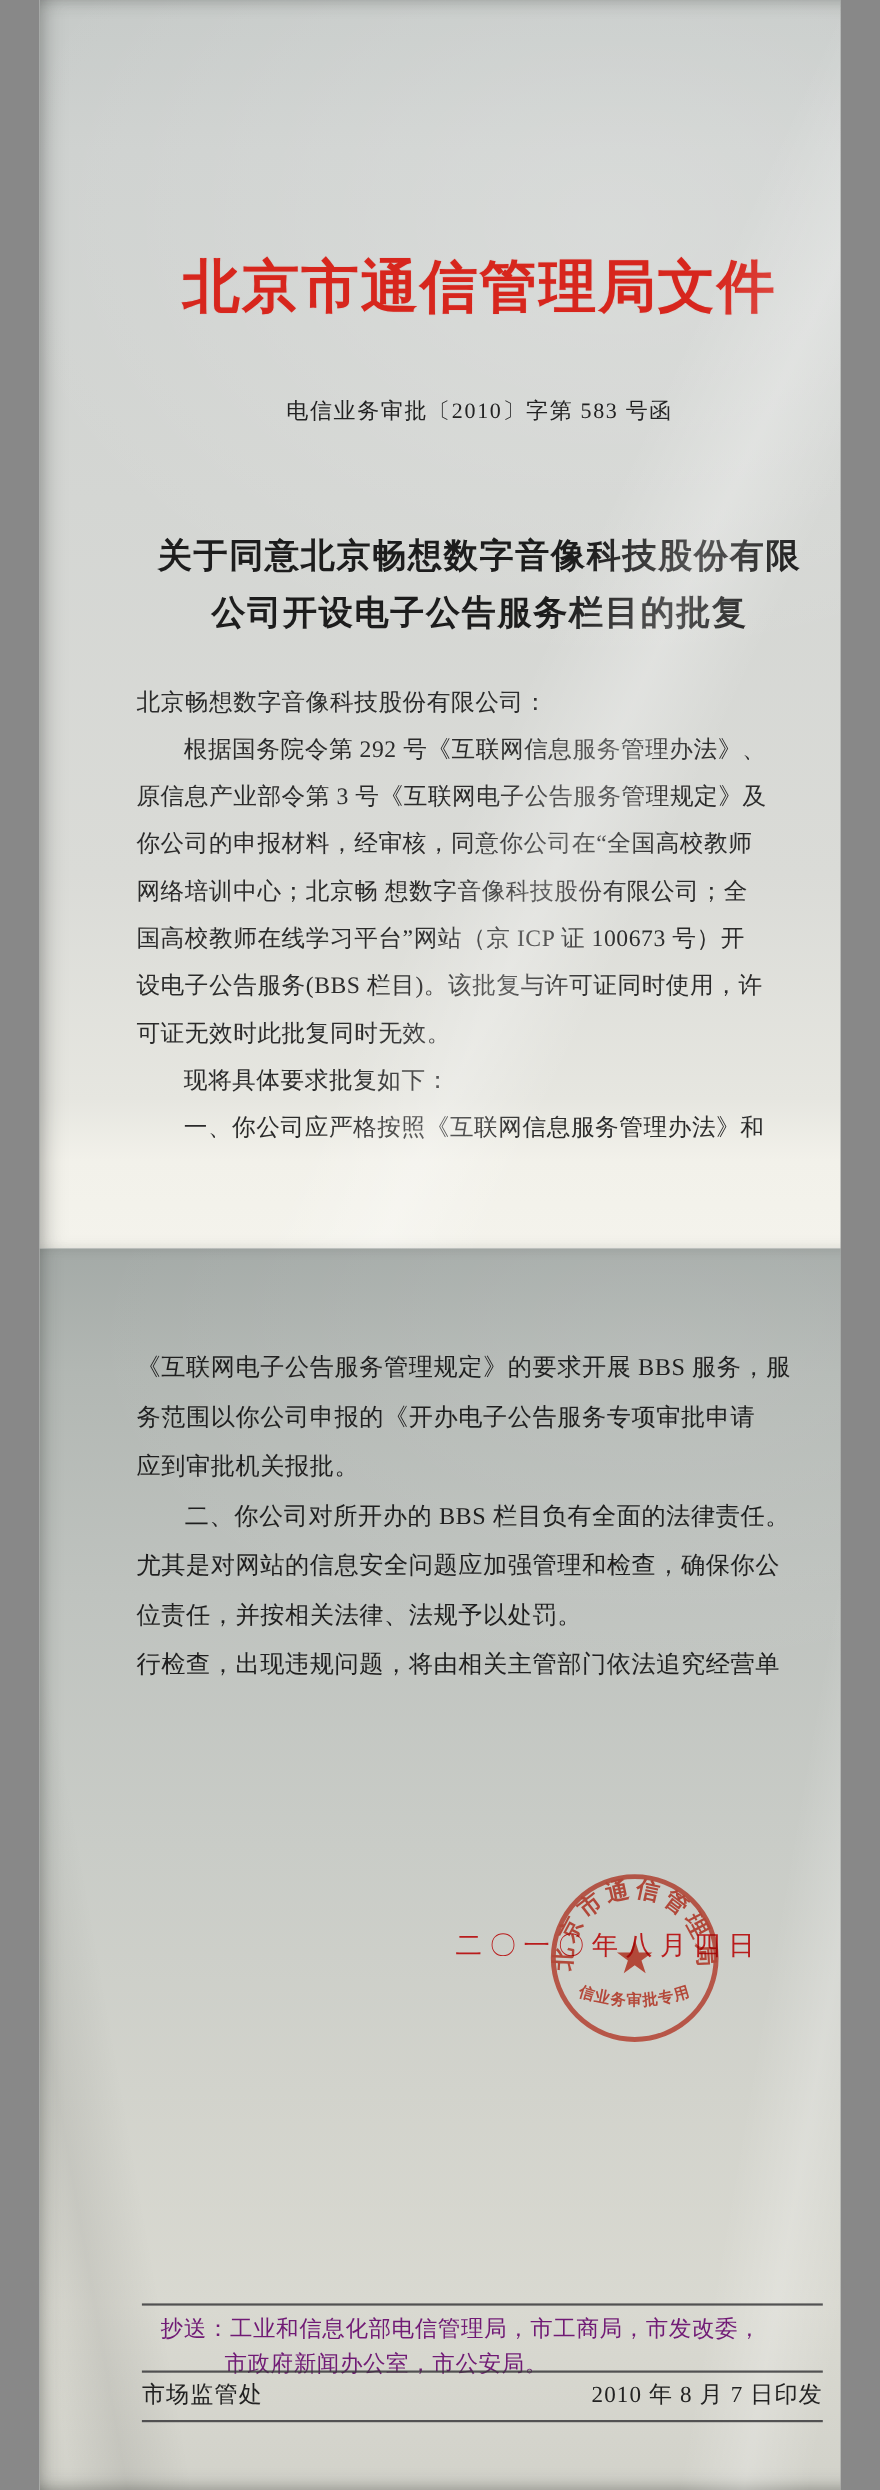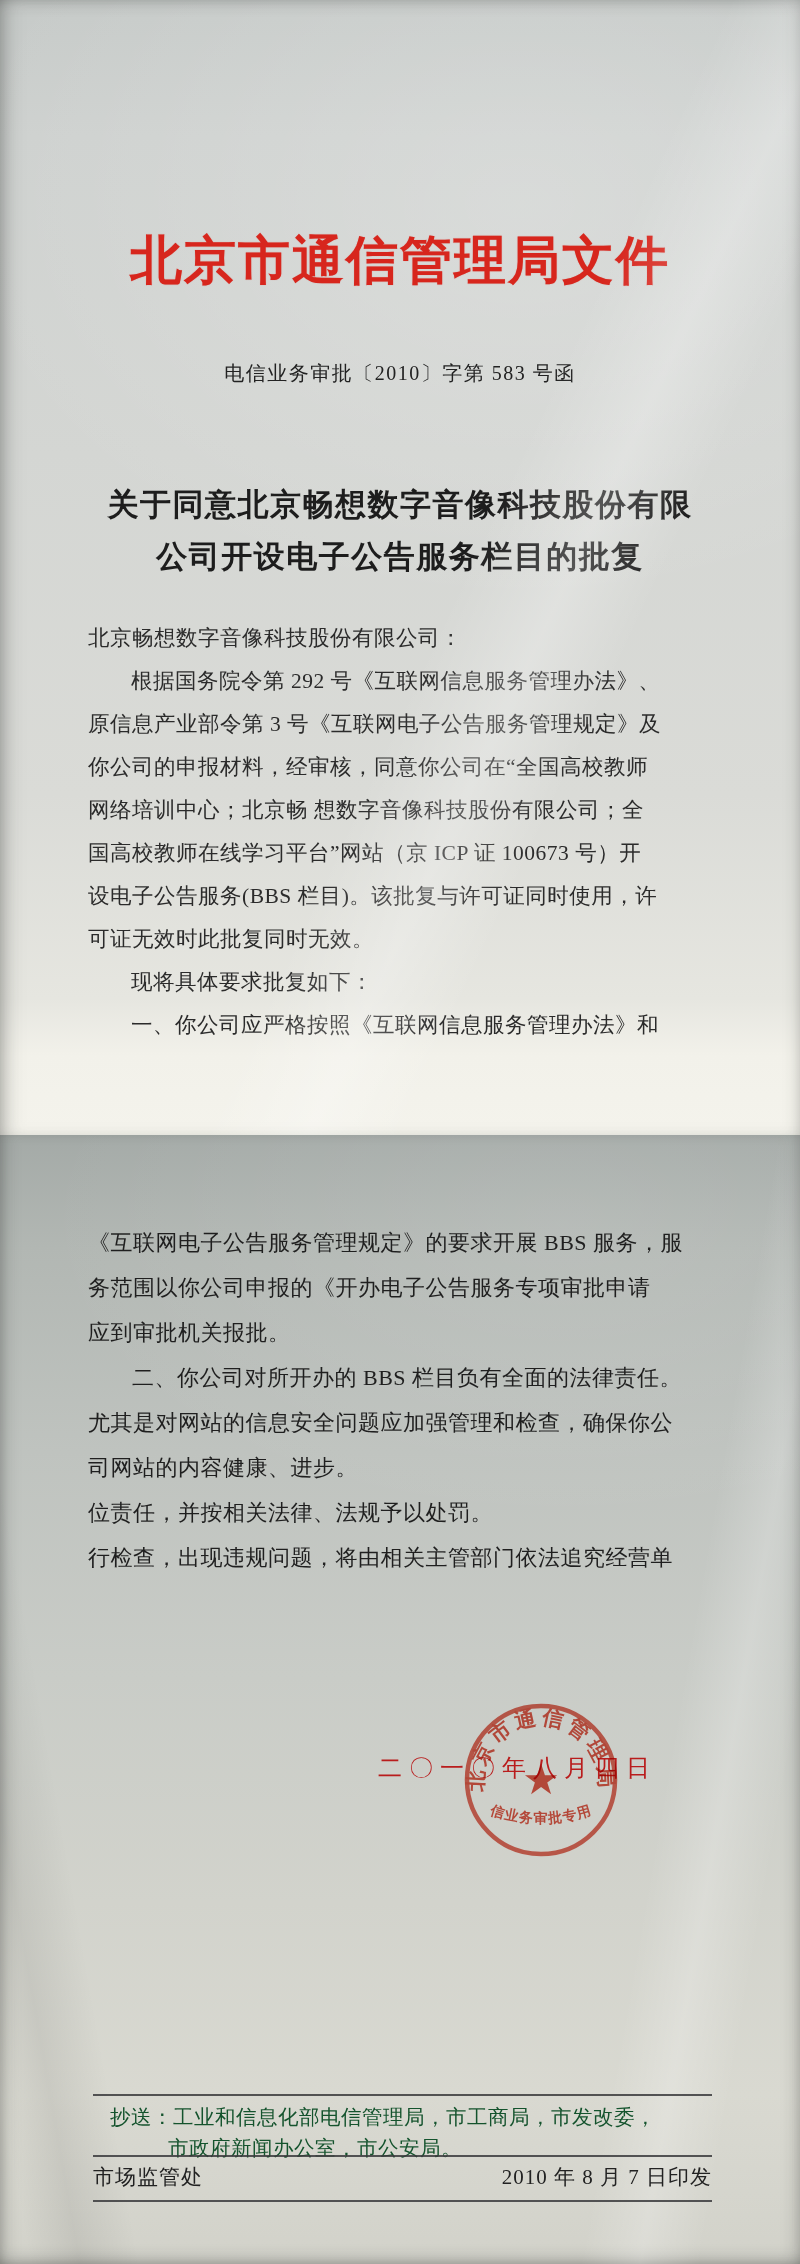--- a/index.html
+++ b/index.html
@@ -6,21 +6,21 @@
     --red-header:#d7261d;
     --red-seal:#dc4a38;
     --ink-1:#2b2b2b;
     --ink-2:#1f1f1f;
     --rule:#3a3a3c;
   }
   *{margin:0;padding:0;box-sizing:border-box;}
   html,body{background:#888;}
   body{font-family:"Liberation Serif","DejaVu Serif",serif;}
   #stage{
-    position:relative;width:800px;height:2264px;margin:0 auto;
+    position:relative;width:728px;height:2264px;margin:0 auto;
     overflow:hidden;background:#c9cdca;
   }
   .abs{position:absolute;}
   
   #photo1{
     left:0;top:0;width:800px;height:1135px;
     background:
       radial-gradient(120% 60% at 65% 18%, rgba(255,255,255,.20), rgba(255,255,255,0) 60%),
       linear-gradient(180deg,#c6cac8 0%,#ced1cf 12%,#d4d6d3 40%,#dadbd7 70%,#e6e6e0 88%,#f2f1ea 93%,#f4f3ec 100%);
     box-shadow:inset 14px 0 22px -14px rgba(60,62,60,.55),
@@ -84,21 +84,21 @@
   #seal{
     left:459px;top:1698px;width:164px;height:164px;z-index:3;
     mix-blend-mode:multiply;opacity:.92;pointer-events:none;
   }
   
   .rule{left:93px;width:619px;height:0;border-top:2px solid var(--rule);opacity:.85;}
   #rule-top{top:2094px;}
   #rule-mid{top:2155px;border-top-width:2px;}
   #rule-bot{top:2200px;border-top-width:2px;}
   .cc-line{
-    left:110px;width:610px;font-size:20.5px;color:#14532d;
+    left:110px;width:610px;font-size:20.5px;color:#701a75;
     letter-spacing:.5px;white-space:nowrap;
   }
   #cc1{top:2103px;}
   #cc2{top:2134px;left:168px;}
   .issuer-row{
     left:93px;top:2163px;width:619px;display:flex;
     justify-content:space-between;align-items:center;
     font-size:21px;color:#222;letter-spacing:1px;
   }
 </style>
@@ -128,21 +128,20 @@
   </div>
 
   <div id="photo2" class="abs"></div>
 
   <div class="abs body2">
     <div>《互联网电子公告服务管理规定》的要求开展 BBS 服务，服</div>
     <div>务范围以你公司申报的《开办电子公告服务专项审批申请</div>
     <div>应到审批机关报批。</div>
     <div class="ind2">二、你公司对所开办的 BBS 栏目负有全面的法律责任。</div>
     <div>尤其是对网站的信息安全问题应加强管理和检查，确保你公</div>
-    <div>司网站的内容健康、进步。</div>
     <div>位责任，并按相关法律、法规予以处罚。</div>
     <div>行检查，出现违规问题，将由相关主管部门依法追究经营单</div>
   </div>
 
   <div class="abs date-line">二〇一〇年八月四日</div>
 
   <div id="seal" class="abs">
     <svg width="164" height="164" viewBox="0 0 164 164">
       <circle cx="82" cy="82" r="74" fill="none" stroke="#dc4a38" stroke-width="4.5" opacity="0.9"></circle>
       <path id="sealTopArc" d="M 26.6 101.8 A 58 58 0 1 1 137.4 101.8" fill="none"></path>

